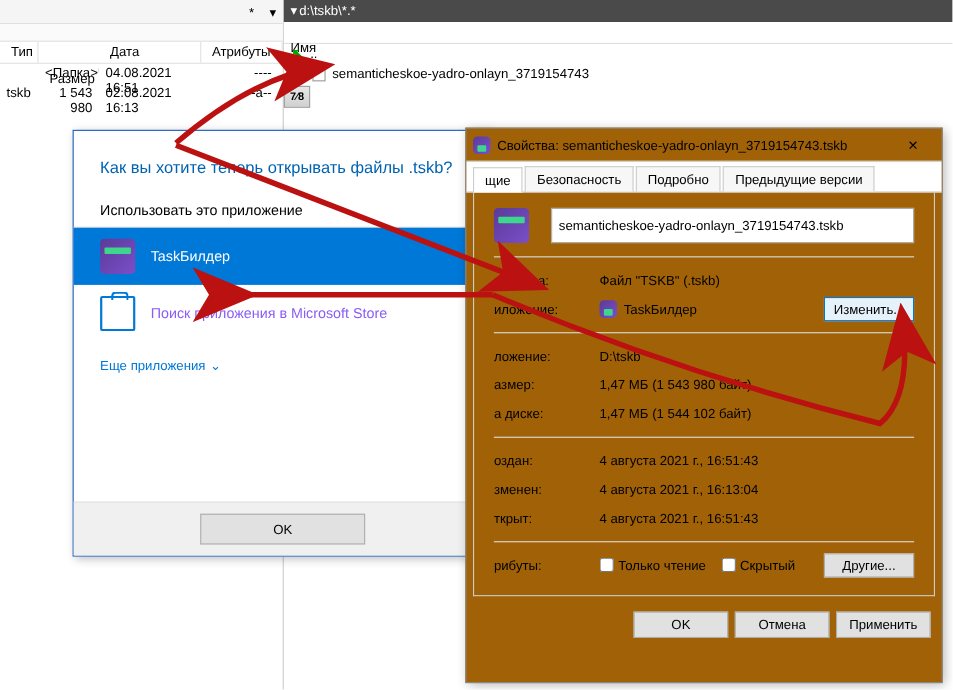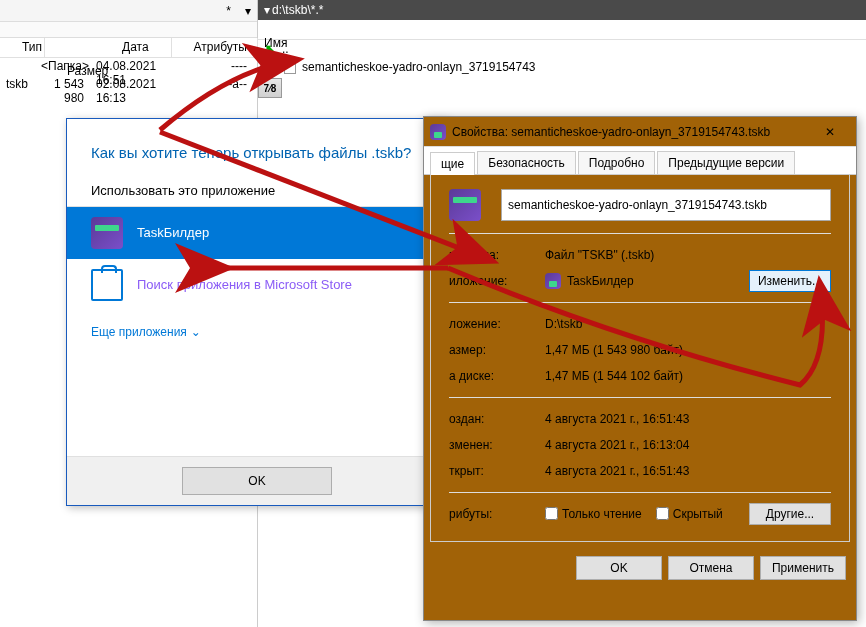--- a/index.html
+++ b/index.html
@@ -5,21 +5,21 @@
 * { box-sizing: border-box; margin: 0; padding: 0; font-family: 'Segoe UI', Tahoma, sans-serif; font-size: 12px; }
 body { background: #fff; width: 866px; height: 627px; position: relative; overflow: hidden; }
 
 
 .fm-left { position: absolute; left: 0; top: 0; width: 258px; height: 627px; border-right: 1px solid #ccc; }
 .fm-left-header { display: flex; align-items: center; height: 22px; border-bottom: 1px solid #ddd; background: #f5f5f5; }
 .fm-left-header .spacer { flex: 1; }
 .fm-left-header .star { padding: 0 8px; }
 .fm-left-toolbar { height: 16px; background: #fafafa; border-bottom: 1px solid #ddd; }
 .fm-left-cols { display: flex; height: 20px; border-bottom: 1px solid #e0e0e0; background: #fff; }
-.fm-left-cols div { padding: 2px 22px; border-right: 1px solid #e0e0e0; }
+.fm-left-cols div { padding: 2px 10px; border-right: 1px solid #e0e0e0; }
 .col-tip { width: 35px; }
 .col-razmer { width: 55px; text-align: center; margin-top: 24px; }
 .col-data { width: 105px; }
 .col-attr { flex: 1; text-align: right; padding-right: 10px !important; }
 .fm-left-rows { }
 .fm-left-row { display: flex; height: 18px; }
 .fm-left-row div { padding: 1px 6px; }
 .r-tip { width: 35px; }
 .r-razmer { width: 55px; text-align: right; }
 .r-data { width: 105px; }

